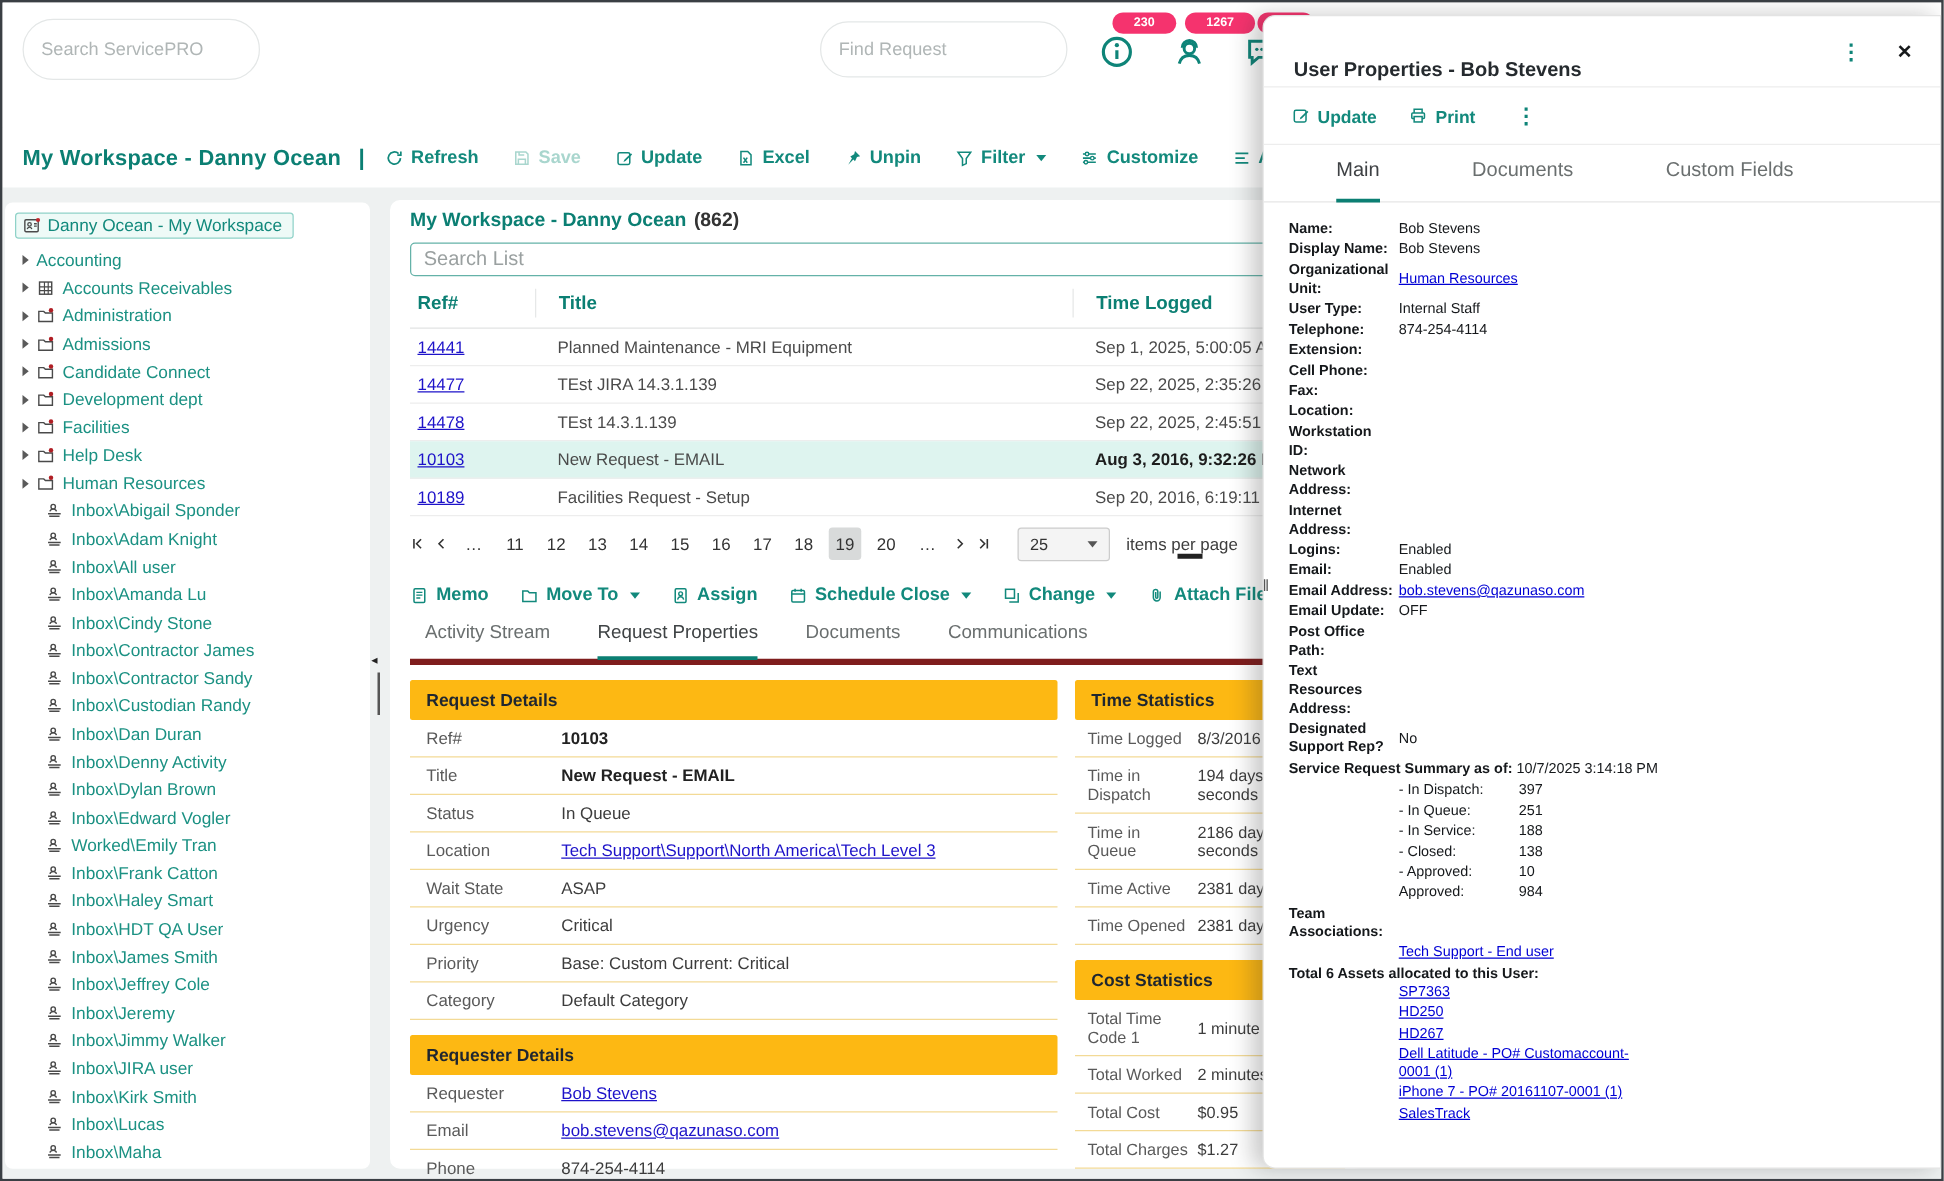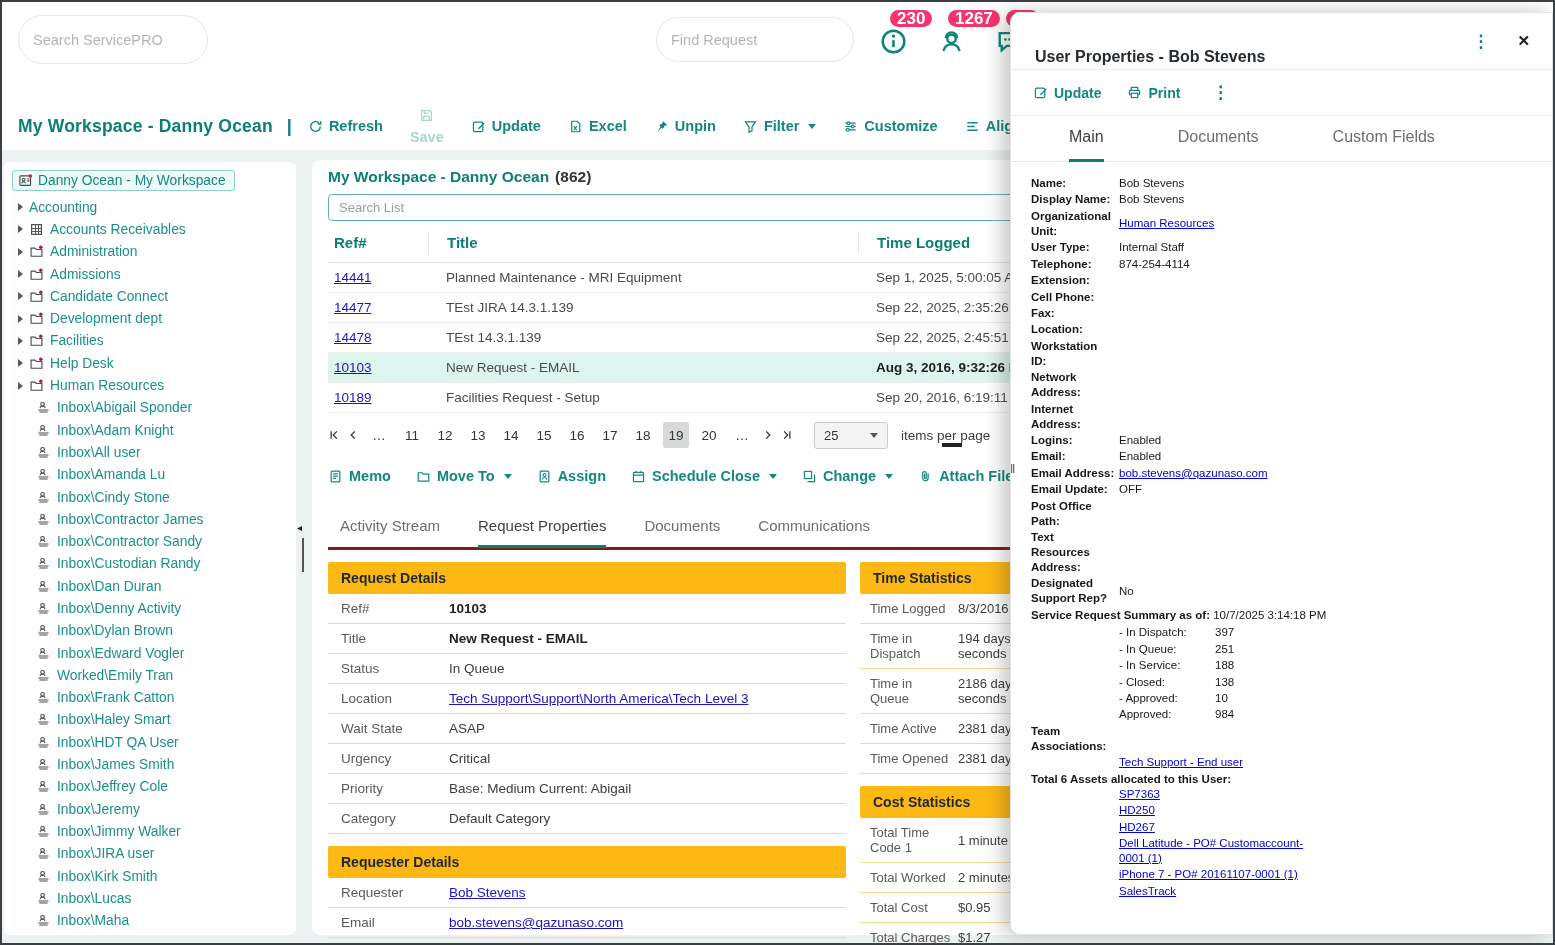--- a/index.html
+++ b/index.html
@@ -11,30 +11,30 @@
   .pill{position:absolute;display:flex;align-items:center;border:1px solid #e4e7e7;border-radius:25px;background:#fff;padding:0 14px;}
   .pill input{border:0;outline:none;flex:1;font-size:14.5px;color:#444;background:transparent;font-family:inherit;}
   .pill input::placeholder{color:#b0b6b6;}
   .pill .pill-div{width:1px;height:18px;background:#dfe3e3;margin:0 10px;}
   .pill .ic{color:#0E8478;}
   .search-pro{left:16px;top:13px;width:190px;height:49px;}
   .find-req{left:654px;top:15px;width:198px;height:45px;border-radius:23px;}
   .top-icons{position:absolute;left:874px;top:16px;display:flex;gap:24px;}
   .top-icon-btn{position:relative;width:34px;height:40px;border:0;background:transparent;cursor:pointer;color:#0E8478;}
   .top-icon-btn .ic{width:27px;height:27px;margin-top:10px;}
-  .badge{position:absolute;top:-8px;left:14px;background:#F5336E;color:#fff;font-size:17px;font-weight:700;border-radius:10px;padding:2px 7px;line-height:13px;font-family:inherit;}
+  .badge{position:absolute;top:-8px;left:14px;background:#F5336E;color:#fff;font-size:10px;font-weight:700;border-radius:10px;padding:2px 17px;line-height:13px;font-family:inherit;}
 
   
   .toolbar{position:absolute;left:0;top:100px;width:100%;height:48px;background:#fff;display:flex;align-items:center;padding-left:16px;}
   .ws-title{color:#0B7F73;font-size:17.5px;font-weight:700;letter-spacing:.2px;}
   .ws-sep{color:#0B7F73;font-size:18px;font-weight:700;margin:0 16px 0 14px;}
   .tb-host{display:contents;}
   .tb-btn{display:flex;align-items:center;gap:6px;border:0;background:transparent;color:#12897C;font-size:14.5px;font-weight:600;margin-right:27px;cursor:pointer;font-family:inherit;white-space:nowrap;justify-content:center;}
   .tb-btn .ic{width:15px;height:15px;}
-  .tb-btn.muted{color:#A9D6CE;flex-direction:column;}
+  .tb-btn.muted{color:#A9D6CE;}
   .tb-btn.chip{background:#ECF5F3;color:#9EC9C1;padding:8px 11px;border-radius:4px;margin-right:0;}
   .caret{width:0;height:0;border-left:4px solid transparent;border-right:4px solid transparent;border-top:5px solid currentColor;margin-left:3px;}
 
   
   .content{position:absolute;left:0;top:148px;right:0;bottom:0;background:#EEF1F1;}
 
   
   .sidebar{position:absolute;left:2px;top:12px;width:292px;height:773px;background:#fff;border-radius:6px;padding:6px 0 0 6px;overflow:hidden;}
   .tree-root{margin:2px 0 4px 2px;}
   .sel-node{display:inline-flex;align-items:center;gap:5px;border:1px solid #8FD2C8;background:#EEFAF7;border-radius:3px;padding:2px 8px 2px 5px;color:#12897C;font-size:13.8px;cursor:pointer;}
@@ -43,21 +43,21 @@
   .tree-item.inbox{padding-left:26px;}
   .tri{width:0;height:0;border-top:4px solid transparent;border-bottom:4px solid transparent;border-left:5.5px solid #5a5a5a;flex:0 0 auto;}
   .tree-ic{width:15px;height:15px;color:#4a4a4a;flex:0 0 auto;}
   .collapse-arrow{position:absolute;left:295px;top:372px;color:#222;font-size:10px;cursor:pointer;}
   .sidebar-drag{position:absolute;left:300px;top:388px;width:2px;height:34px;background:#555;cursor:col-resize;}
 
   
   .main-card{position:absolute;left:310px;top:10px;width:780px;height:775px;background:#fff;border-radius:8px;padding:8px 16px;}
   .list-title{color:#0B7F73;font-size:15.5px;font-weight:700;}
   .list-title .cnt{color:#333;margin-left:6px;}
-  .search-list{margin-top:8px;width:100%;height:27px;border:1px solid #64B2A8;border-radius:4px;padding:0 10px;font-size:13px;color:#444;outline:none;font-family:inherit;}
+  .search-list{margin-top:8px;width:100%;height:27px;border:1px solid #64B2A8;border-radius:4px;padding:0 10px;font-size:16px;color:#444;outline:none;font-family:inherit;}
   .search-list::placeholder{color:#9aa0a0;}
   .tbl-head{display:grid;grid-template-columns:100px 430px 1fr;height:40px;align-items:center;border-bottom:1px solid #e2e4e4;color:#0B7F73;font-size:15px;font-weight:700;margin-top:2px;}
   .tbl-head .hc{padding-left:6px;}
   .tbl-head .hc+.hc{border-left:1px solid #e6e8e8;height:60%;display:flex;align-items:center;padding-left:18px;}
   .trow{display:grid;grid-template-columns:100px 430px 1fr;height:30px;align-items:center;border-bottom:1px solid #ededed;font-size:13.5px;cursor:pointer;}
   .trow .ref{padding-left:6px;}
   .trow .ref a{color:#1D12C9;text-decoration:underline;cursor:pointer;}
   .trow .ttl{padding-left:18px;color:#4a4a4a;}
   .trow .time{padding-left:18px;color:#4a4a4a;}
   .trow.sel{background:#DEF4EF;}
@@ -73,21 +73,21 @@
   .page-size .caret{border-top-color:#555;}
   .pp-label{margin-left:6px;color:#3d3d3d;}
   .grip{position:absolute;left:630px;top:283px;width:20px;height:4px;background:#222;cursor:row-resize;}
 
   
   .action-bar{display:flex;align-items:center;margin-top:10px;height:26px;}
   .act-host{display:contents;}
   .act-btn{display:flex;align-items:center;gap:6px;border:0;background:transparent;color:#12897C;font-size:14.5px;font-weight:600;margin-right:25px;cursor:pointer;font-family:inherit;white-space:nowrap;}
   .act-btn .ic{width:15px;height:15px;}
   .act-btn.muted{color:#A9D6CE;}
-  .dtabs{display:flex;gap:38px;margin-top:28px;border-bottom:3px solid #7f1d1d;padding-left:12px;}
+  .dtabs{display:flex;gap:38px;margin-top:8px;border-bottom:5px solid #7f1d1d;padding-left:12px;}
   .dtab-host{display:contents;}
   .dtab{font-size:15px;color:#6a6f6f;padding-bottom:11px;cursor:pointer;border-bottom:3px solid transparent;margin-bottom:-1px;white-space:nowrap;}
   .dtab.active{color:#3f4345;border-bottom-color:#0B7F73;}
 
   
   .detail-grid{display:grid;grid-template-columns:518px 1fr;gap:14px;margin-top:12px;}
   .gold-h{background:#FDB813;color:#1F2630;font-size:14px;font-weight:700;padding:8px 13px;border-radius:2px;}
   .frow{display:grid;grid-template-columns:108px 1fr;padding:7px 13px;border-bottom:1px solid #F3DA96;font-size:13.5px;align-items:center;min-height:25px;}
   .frow .fl{color:#5a5a5a;padding-right:6px;}
   .frow .fv{color:#3c3c3c;}
@@ -754,21 +754,21 @@
               <div class="frow">
               <span class="fl">Wait State</span>
               <span class="fv">ASAP</span>
             </div>
               <div class="frow">
               <span class="fl">Urgency</span>
               <span class="fv">Critical</span>
             </div>
               <div class="frow">
               <span class="fl">Priority</span>
-              <span class="fv">Base: Medium Current: Abigail</span>
+              <span class="fv">Base: Custom Current: Critical</span>
             </div>
               <div class="frow">
               <span class="fl">Category</span>
               <span class="fv">Default Category</span>
             </div>
             </div>
           <div class="gold-h sec2">Requester Details</div>
           <div>
 
           <div class="frow">

